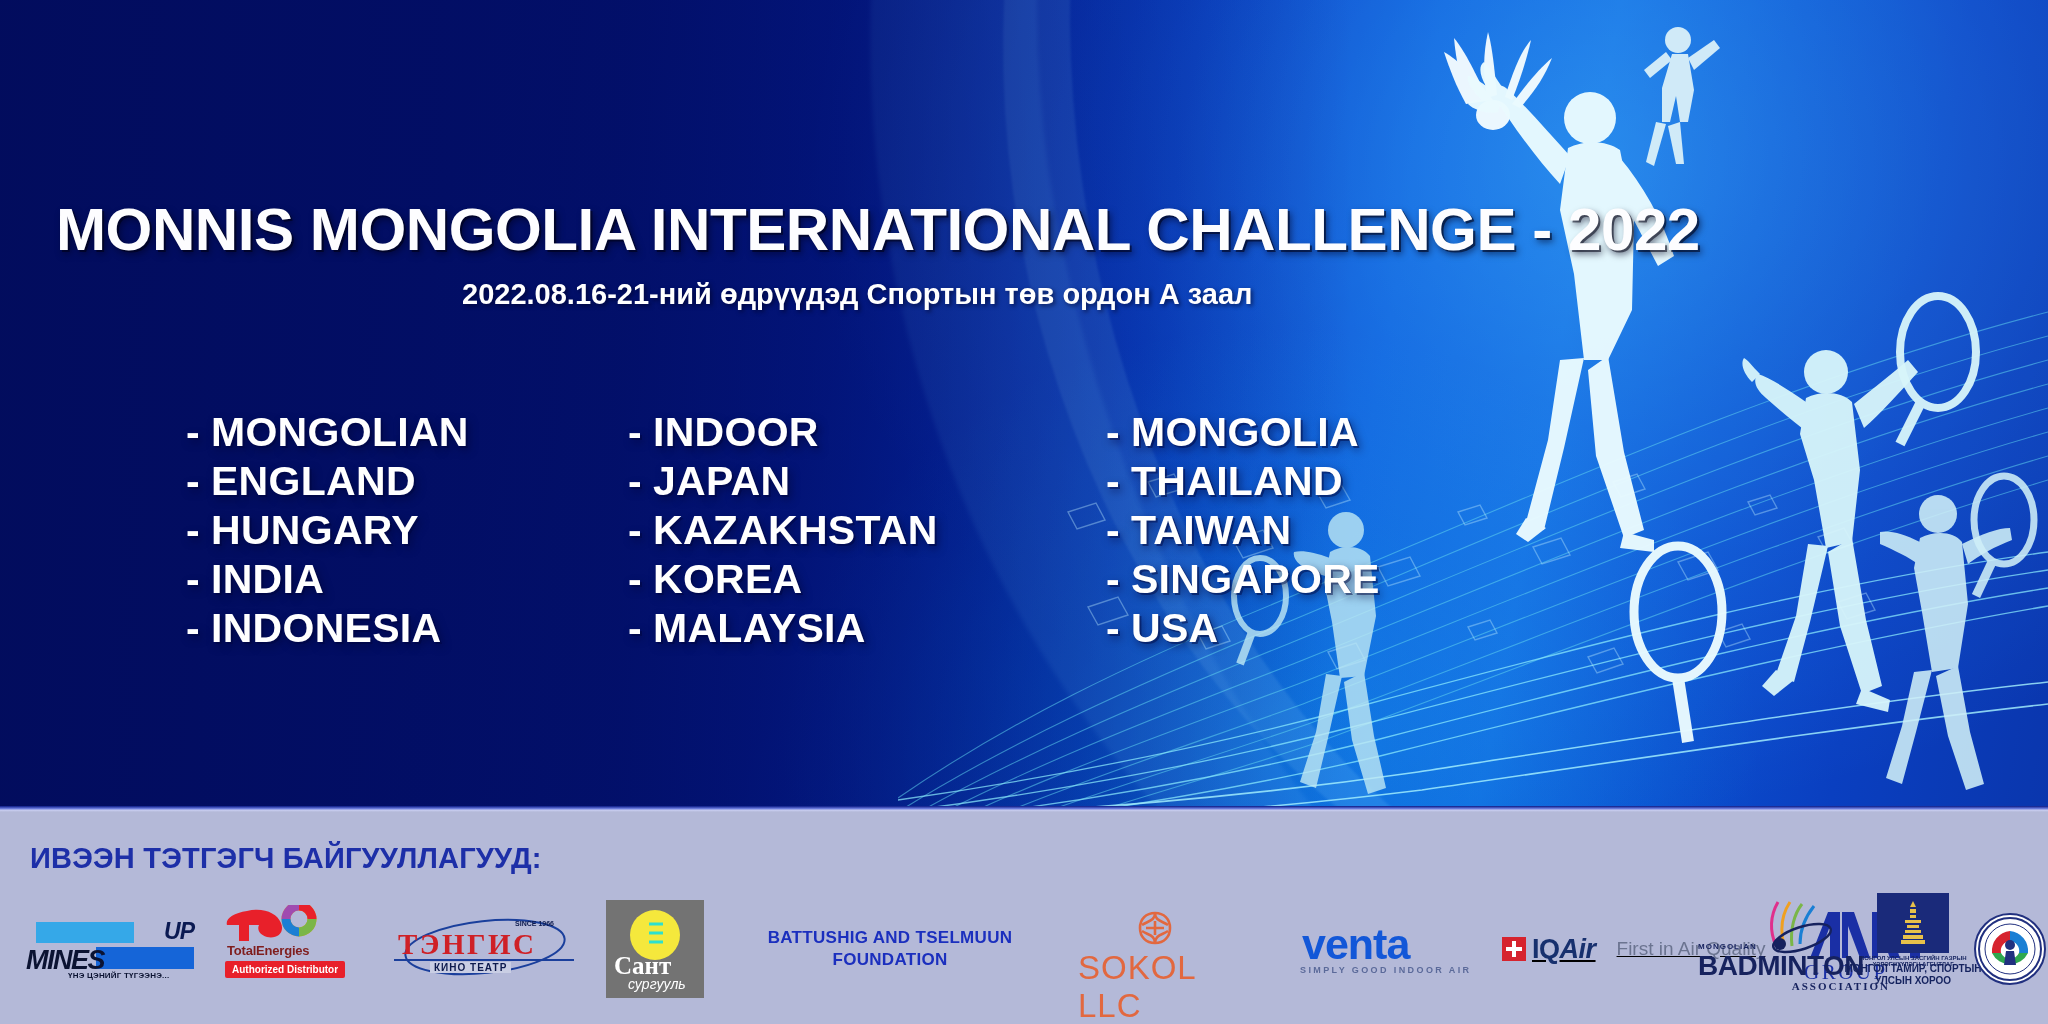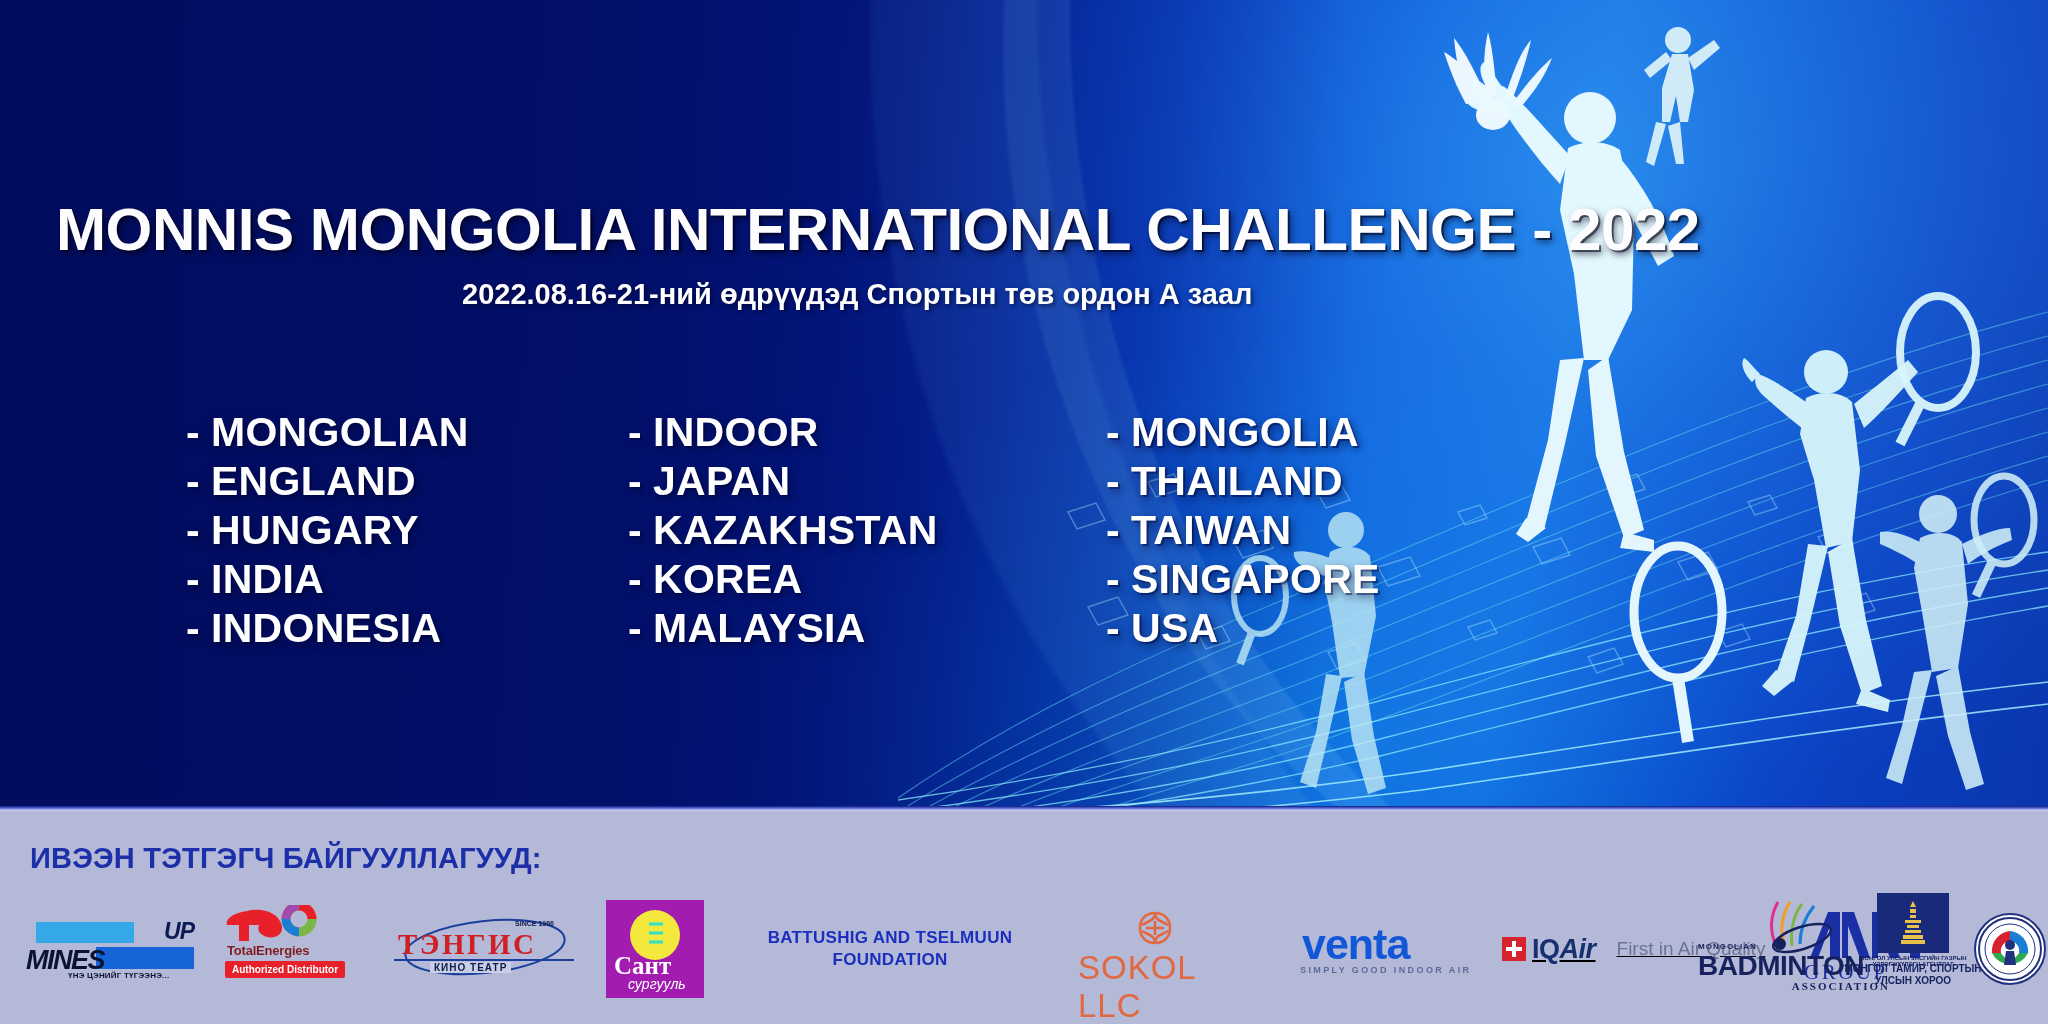--- a/index.html
+++ b/index.html
@@ -165,21 +165,21 @@
   
   .tengis{ left:390px; width:190px; }
   .tengis-wrap{position:relative;width:186px;height:70px;}
   .tengis-name{position:absolute;left:6px;top:14px;font-size:29px;font-weight:700;color:#cf2026;letter-spacing:2.5px;font-family:"Liberation Serif", serif;}
   .tengis-line{position:absolute;left:2px;top:45px;width:180px;height:2px;background:#1a3f9c;}
   .tengis-sub{position:absolute;left:38px;top:48px;font-size:10px;font-weight:700;color:#0d1a4d;letter-spacing:1px;background:#c9cee4;padding:0 4px;}
   .tengis-since{position:absolute;right:24px;top:6px;font-size:7px;font-weight:700;color:#0d1a4d;}
 
   
   .sant{ left:596px; width:118px; }
-  .sant-box{position:relative;width:98px;height:98px;background:#a21caf;}
+  .sant-box{position:relative;width:98px;height:98px;background:#737373;}
   .sant-sun{position:absolute;left:24px;top:10px;width:50px;height:50px;border-radius:50%;background:#f5e83c;}
   .sant-s{position:absolute;left:40px;top:20px;width:20px;height:28px;}
   .sant-word{position:absolute;left:8px;top:52px;font-size:25px;font-weight:700;color:#fff;font-family:"Liberation Serif", serif;}
   .sant-sub{position:absolute;left:22px;top:76px;font-size:14px;color:#fff;font-style:italic;}
 
   
   .battushig{ left:740px; width:300px; }
   .battushig-txt{font-size:17px;font-weight:700;color:#1b2fbe;text-align:center;line-height:22px;letter-spacing:.3px;}
 
   

